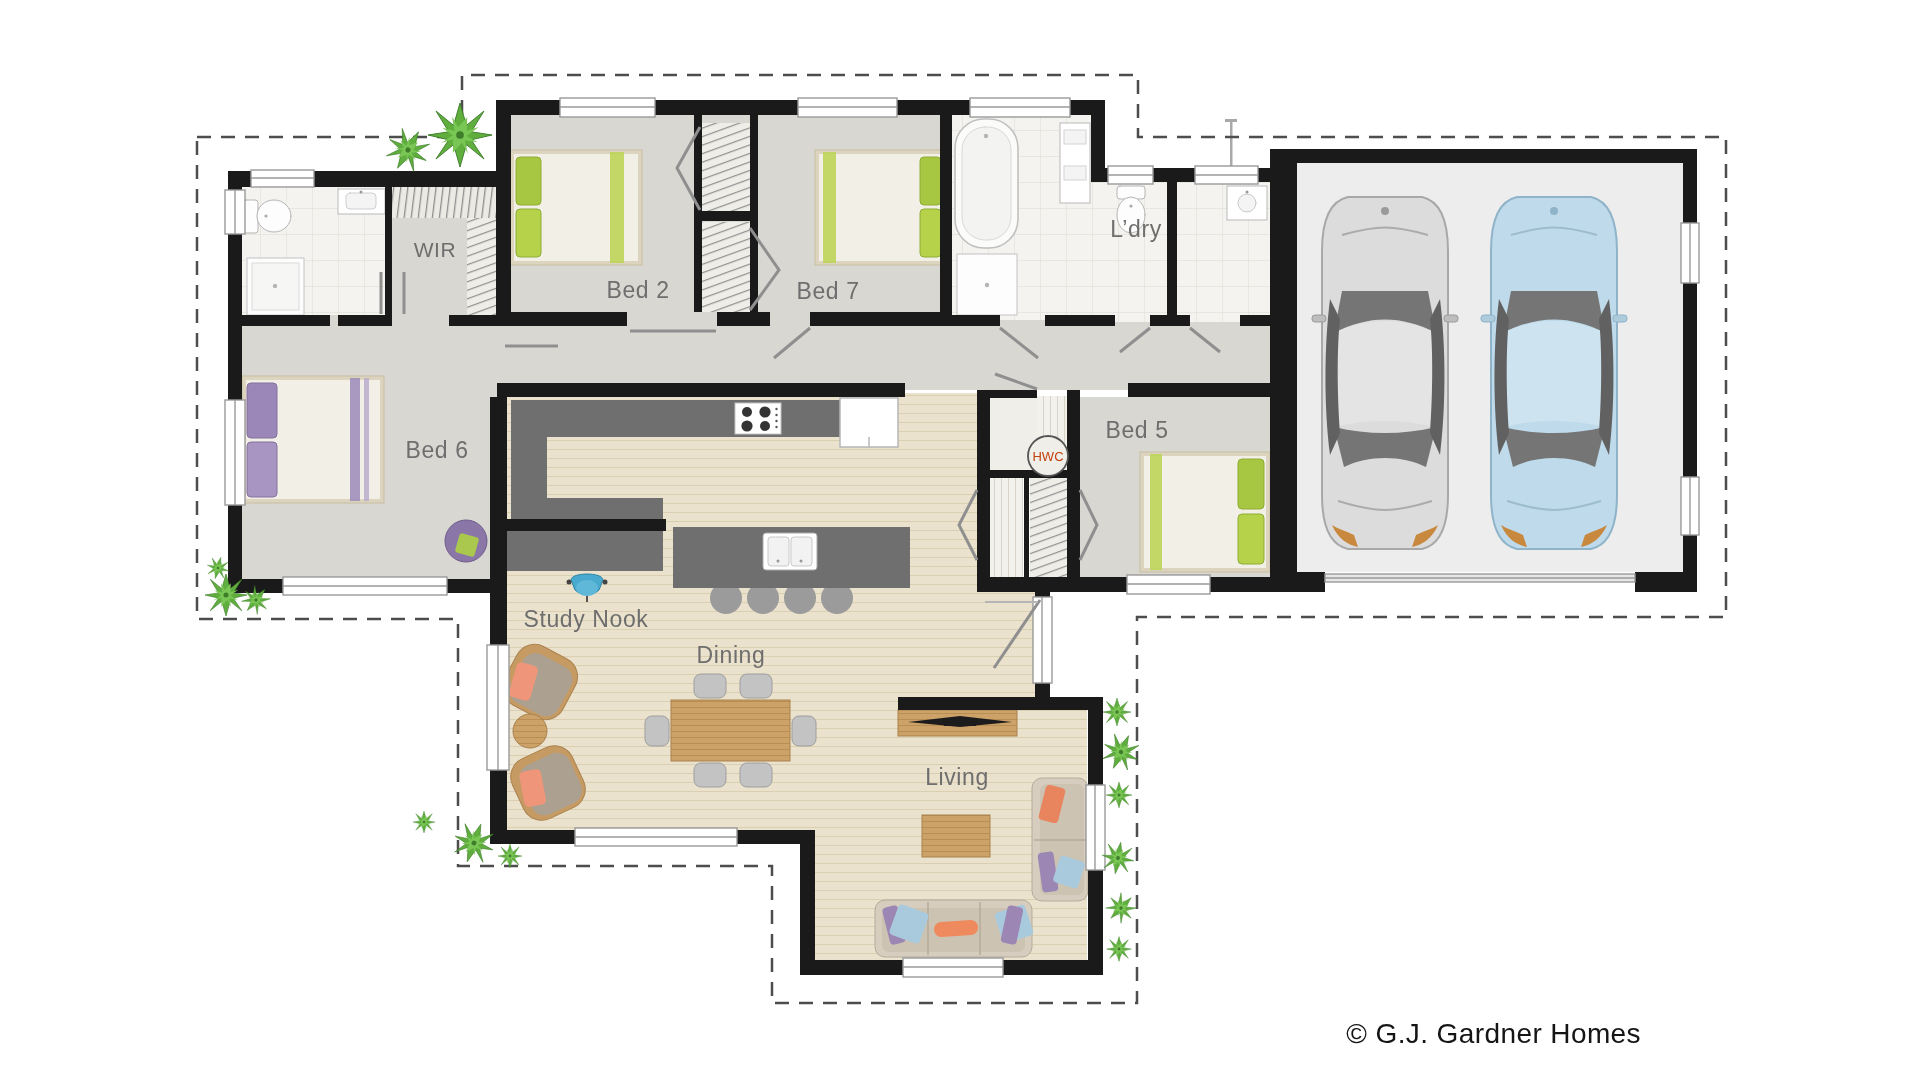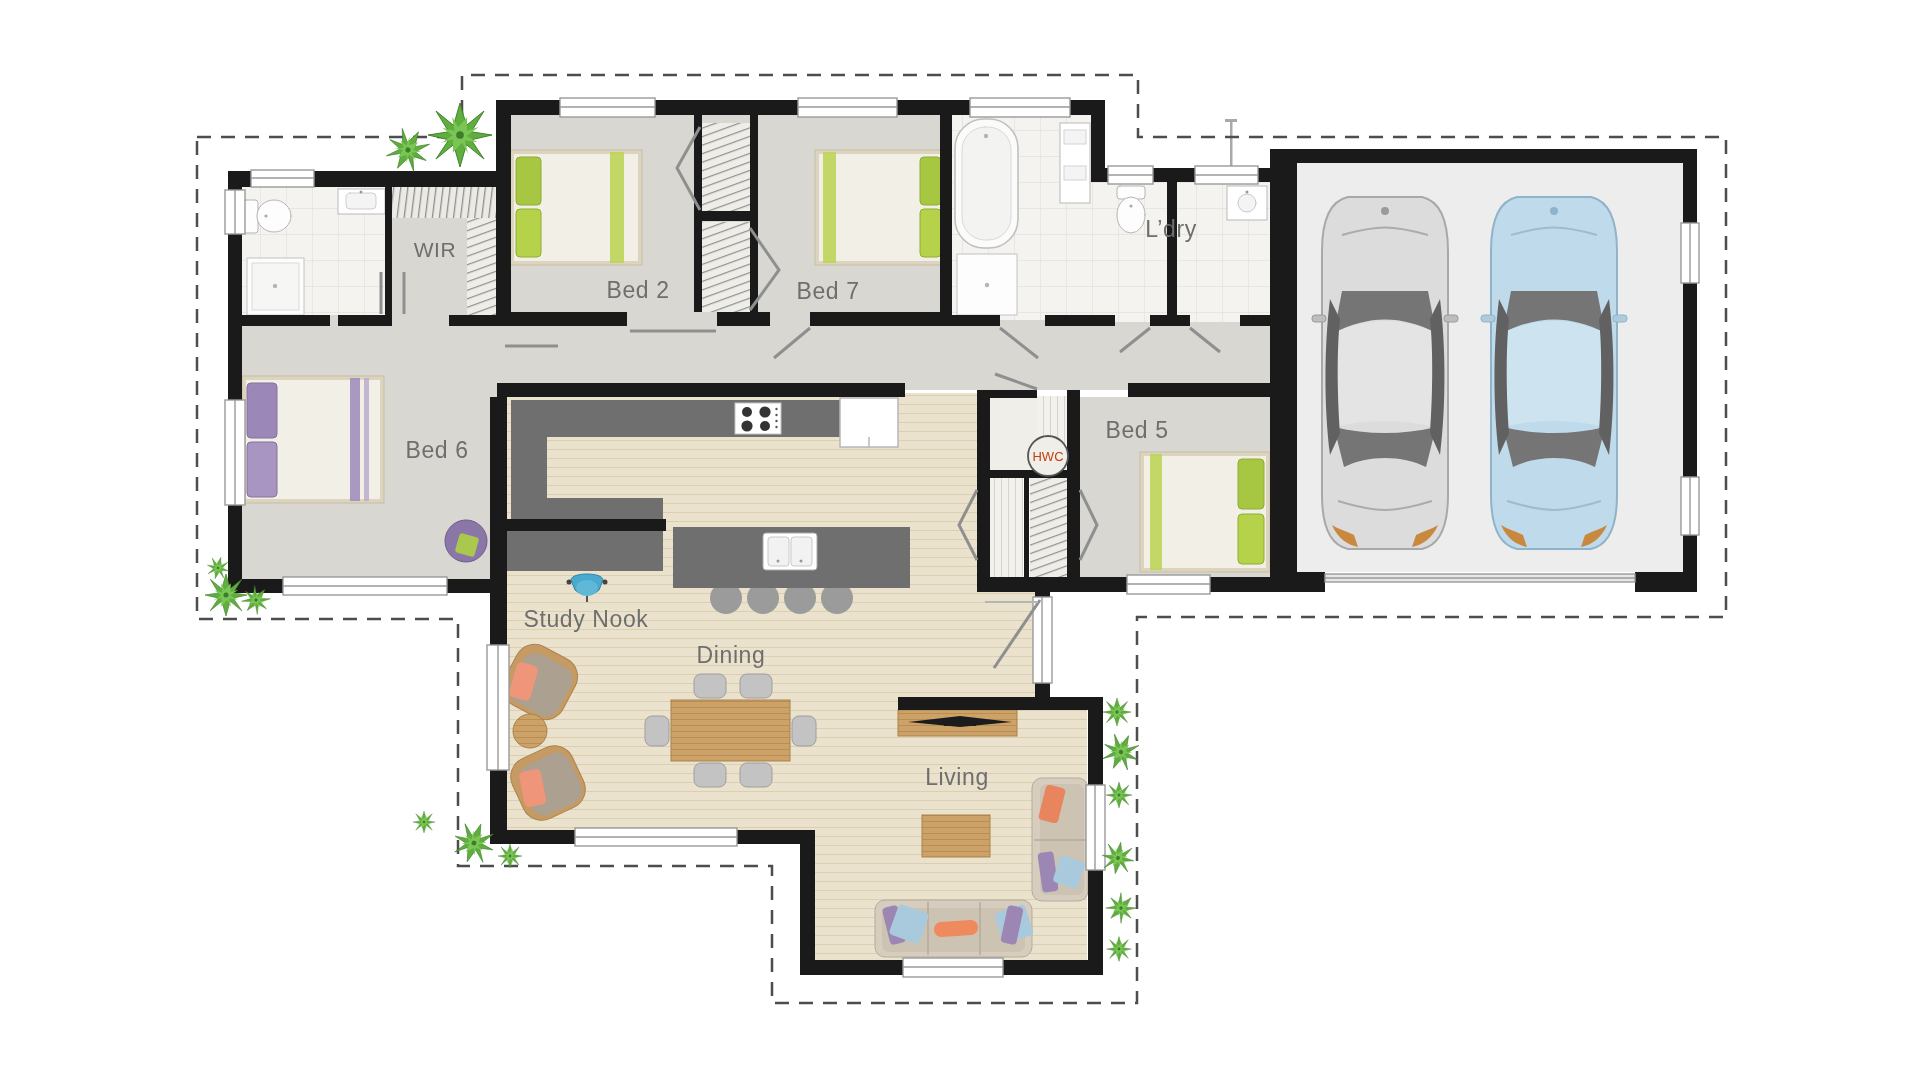--- a/index.html
+++ b/index.html
@@ -457,21 +457,22 @@
   <use href="#plantshape" transform="translate(1119,795) scale(0.65)"></use>
   <use href="#plantshape" transform="translate(1118,858) scale(0.8) rotate(10)"></use>
   <use href="#plantshape" transform="translate(1121,908) scale(0.72) rotate(45)"></use>
   <use href="#plantshape" transform="translate(1119,949) scale(0.62)"></use>
 </g>
 </svg>
 
 <div class="lbl" style="left:435px;top:250px;font-size:21px">WIR</div>
 <div class="lbl" style="left:638px;top:290px">Bed 2</div>
 <div class="lbl" style="left:828px;top:291px">Bed 7</div>
-<div class="lbl" style="left:1171px;top:229px">L’dry</div>
+<div class="lbl" style="left:1136px;top:229px">L’dry</div>
 <div class="lbl" style="left:437px;top:450px">Bed 6</div>
 <div class="lbl" style="left:1137px;top:430px">Bed 5</div>
 <div class="lbl" style="left:586px;top:619px">Study Nook</div>
 <div class="lbl" style="left:731px;top:655px">Dining</div>
 <div class="lbl" style="left:957px;top:777px">Living</div>
 <div class="lbl lbl-small" style="left:1048px;top:456px">HWC</div>
 
+<div class="copyright">© G.J. Gardner Homes</div>
 </div>
 
 </body></html>

